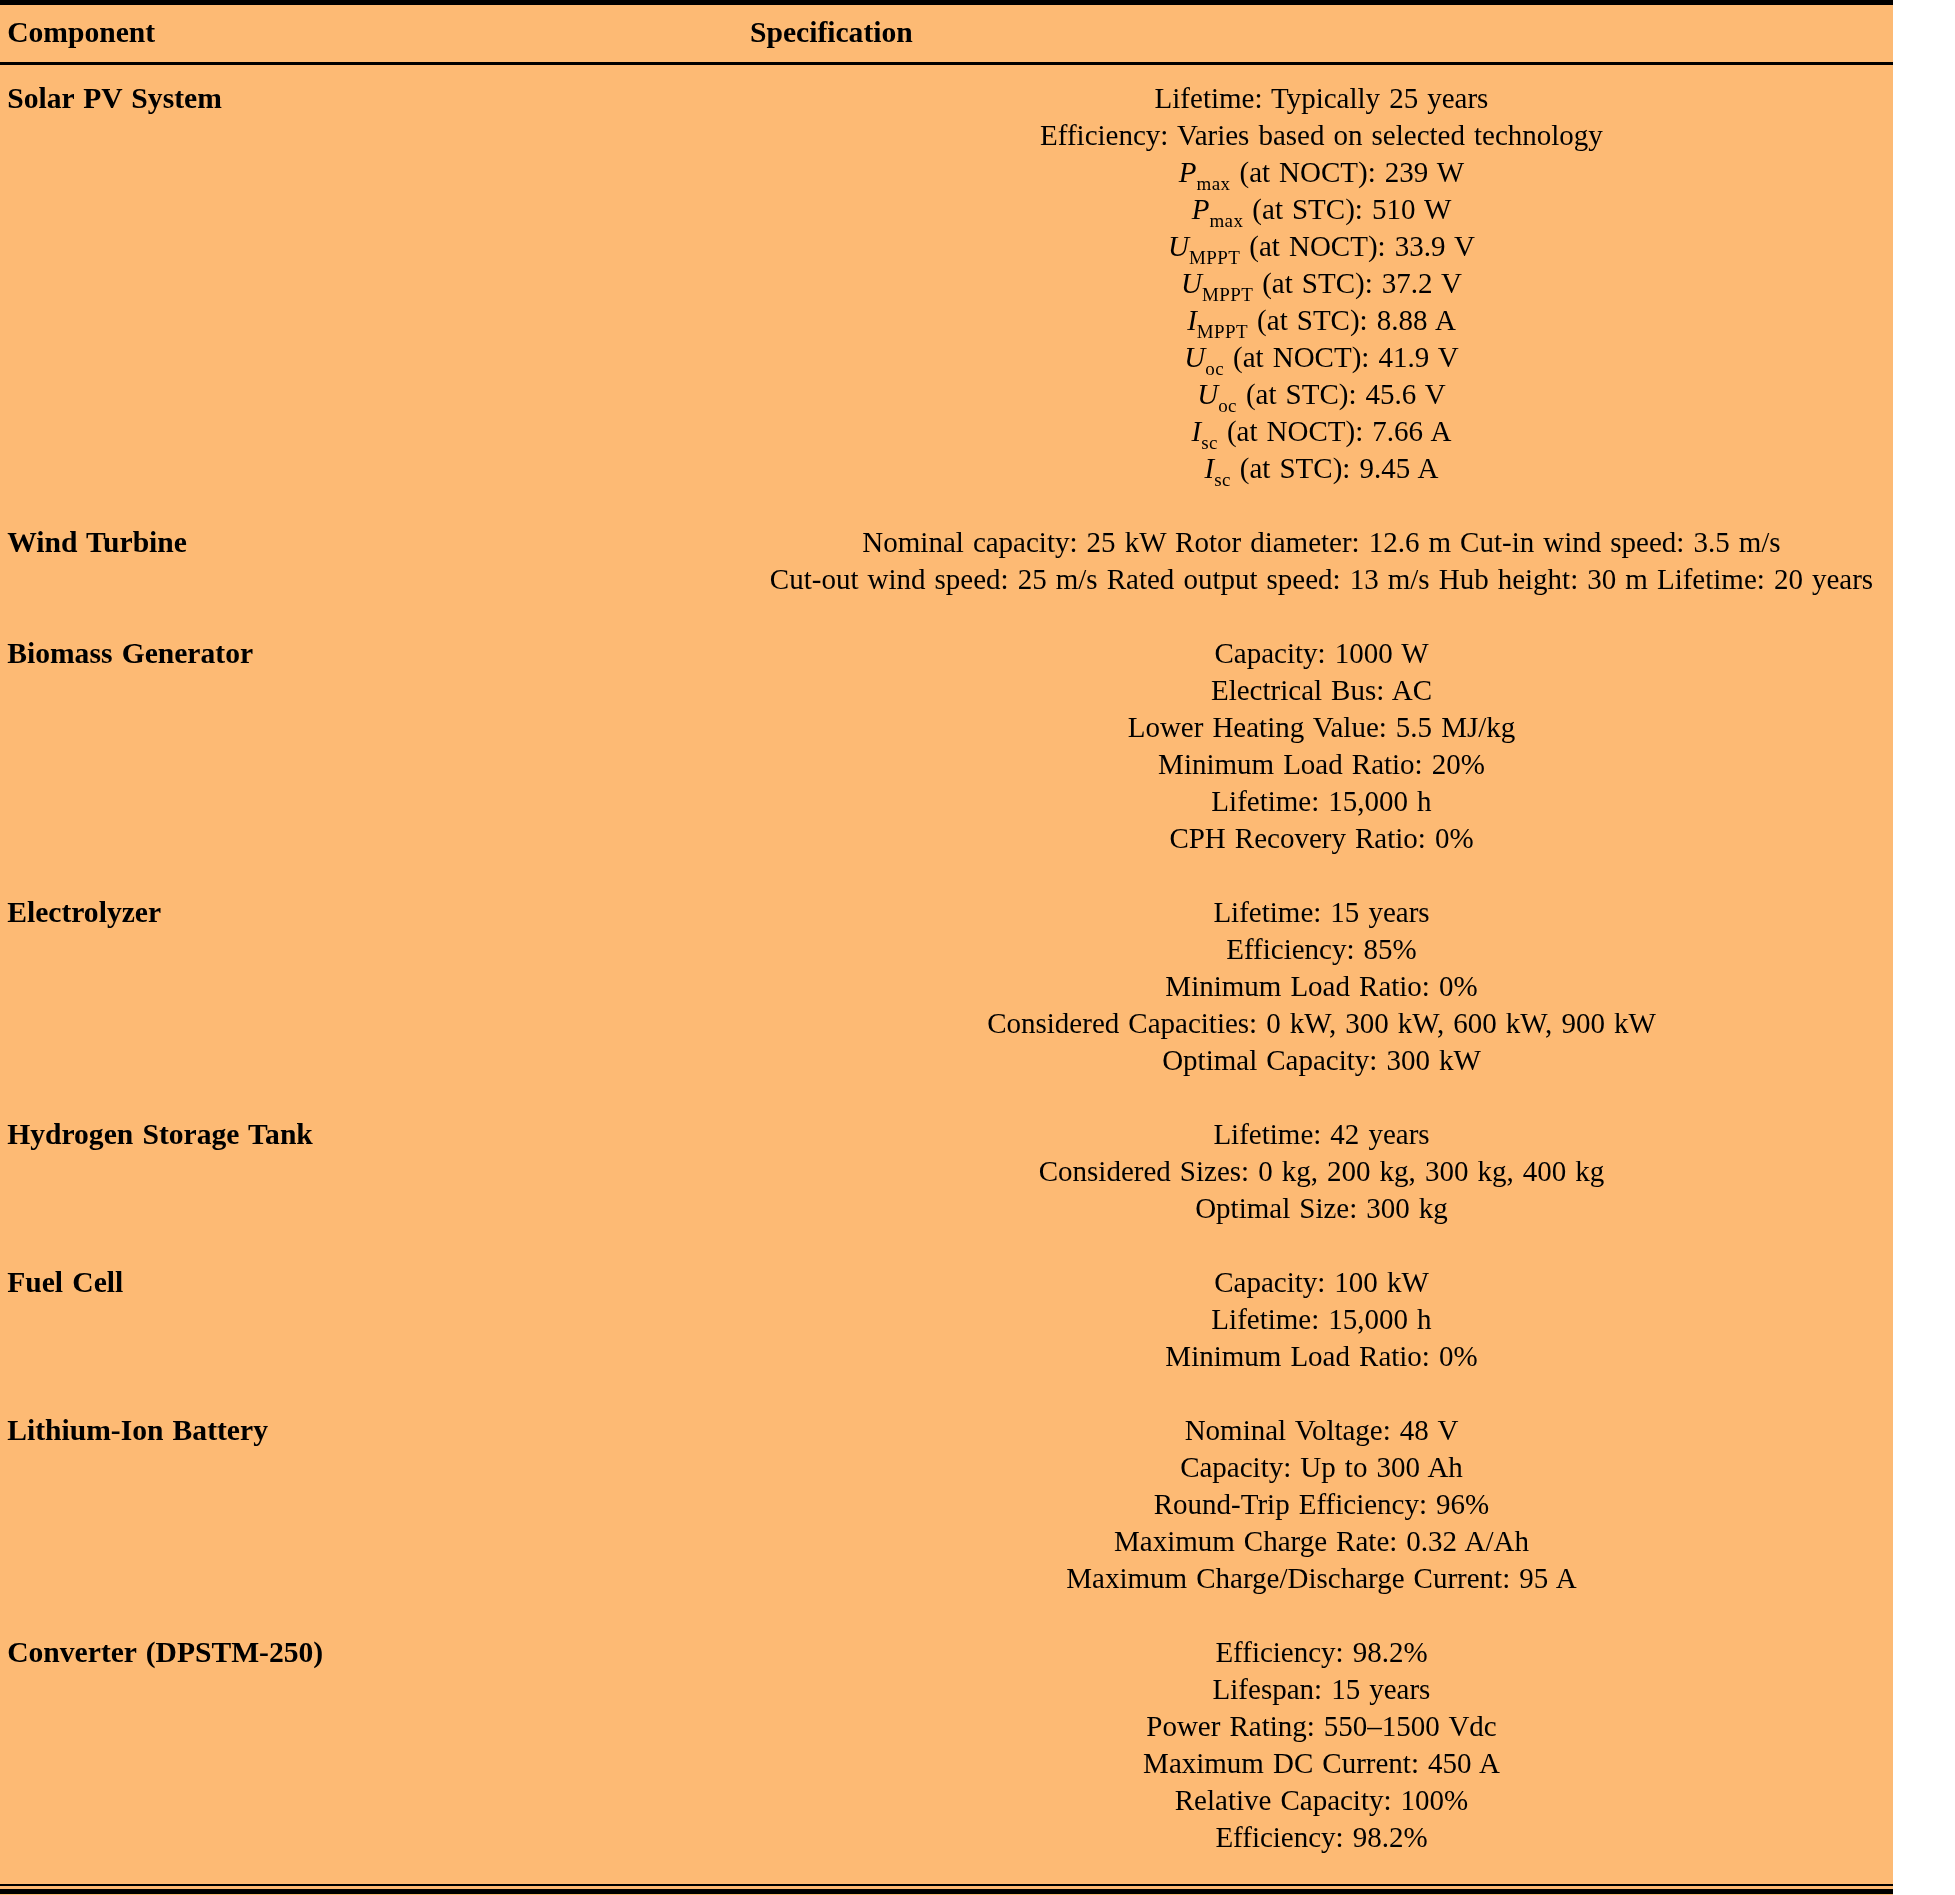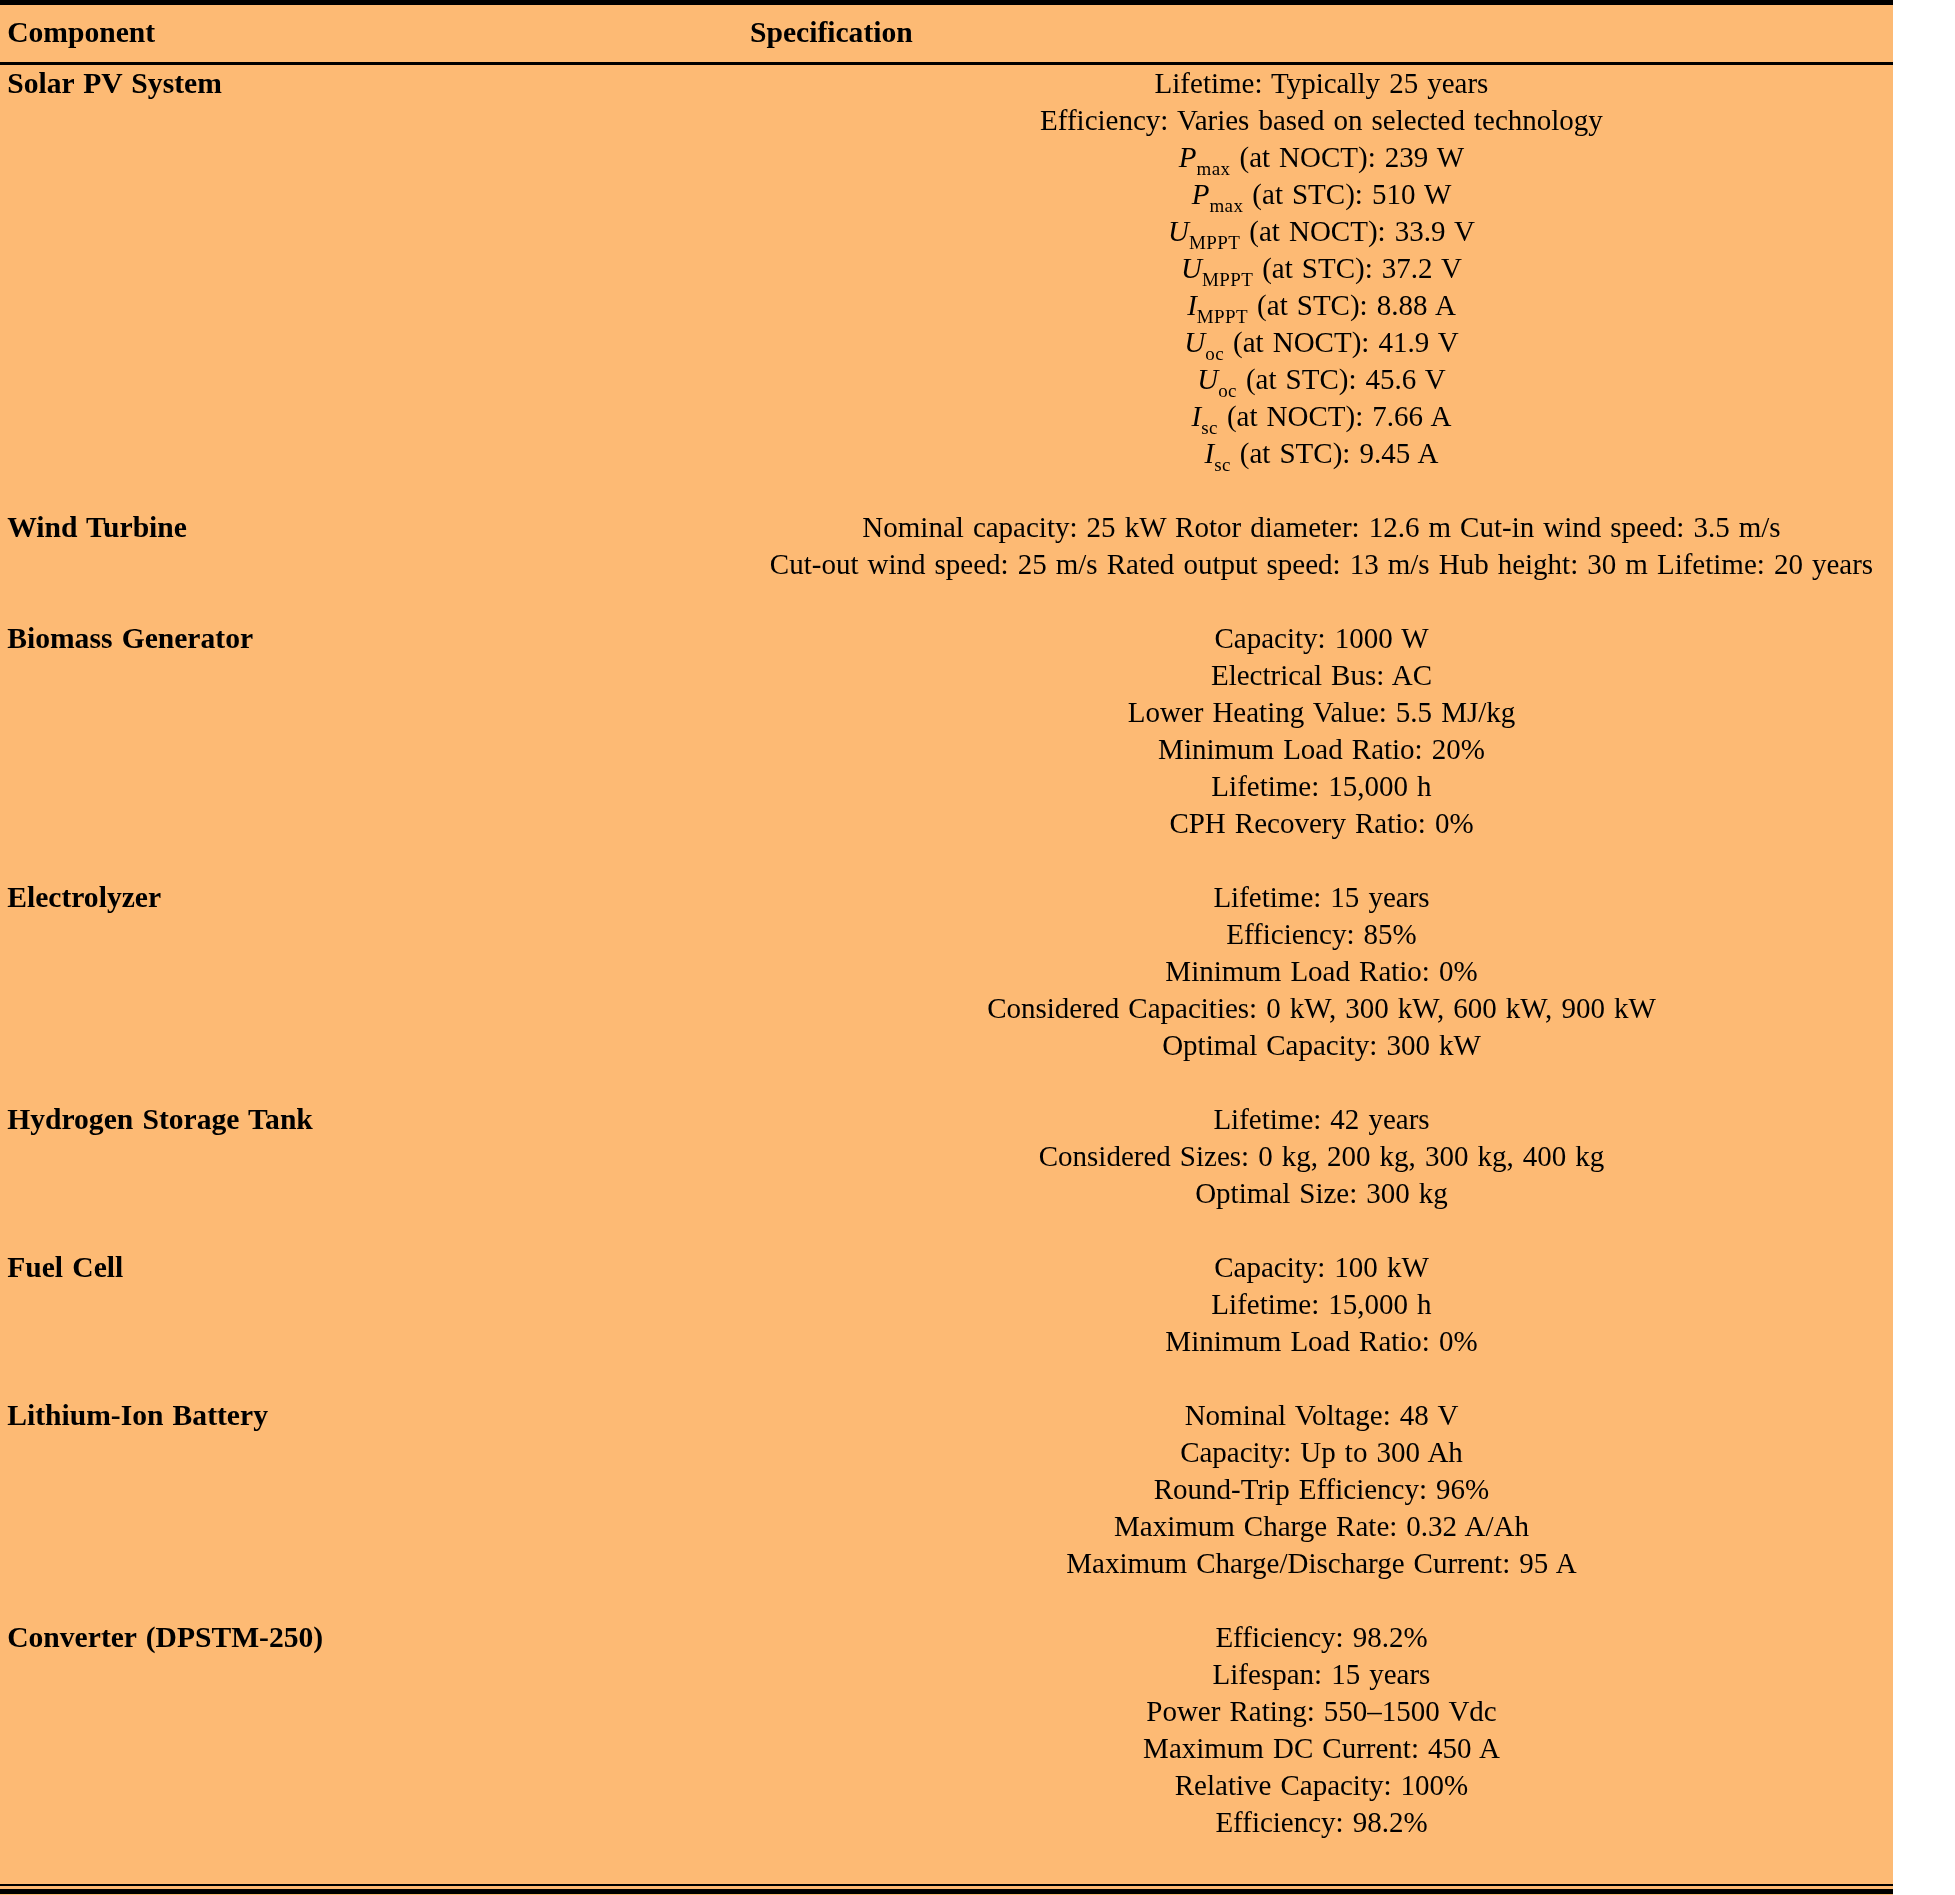--- a/index.html
+++ b/index.html
@@ -38,20 +38,21 @@
   }
   .col-spec {
     flex: 1;
     min-width: 0;
   }
   .header-cell {
     font-weight: bold;
     font-size: 29.6px;
   }
   .table-body {
+    padding-top: 15px;
   }
   .row {
     display: flex;
     margin-bottom: 37px;
   }
   .cell-component {
     font-weight: bold;
     font-size: 29.6px;
     line-height: 37px;
   }

